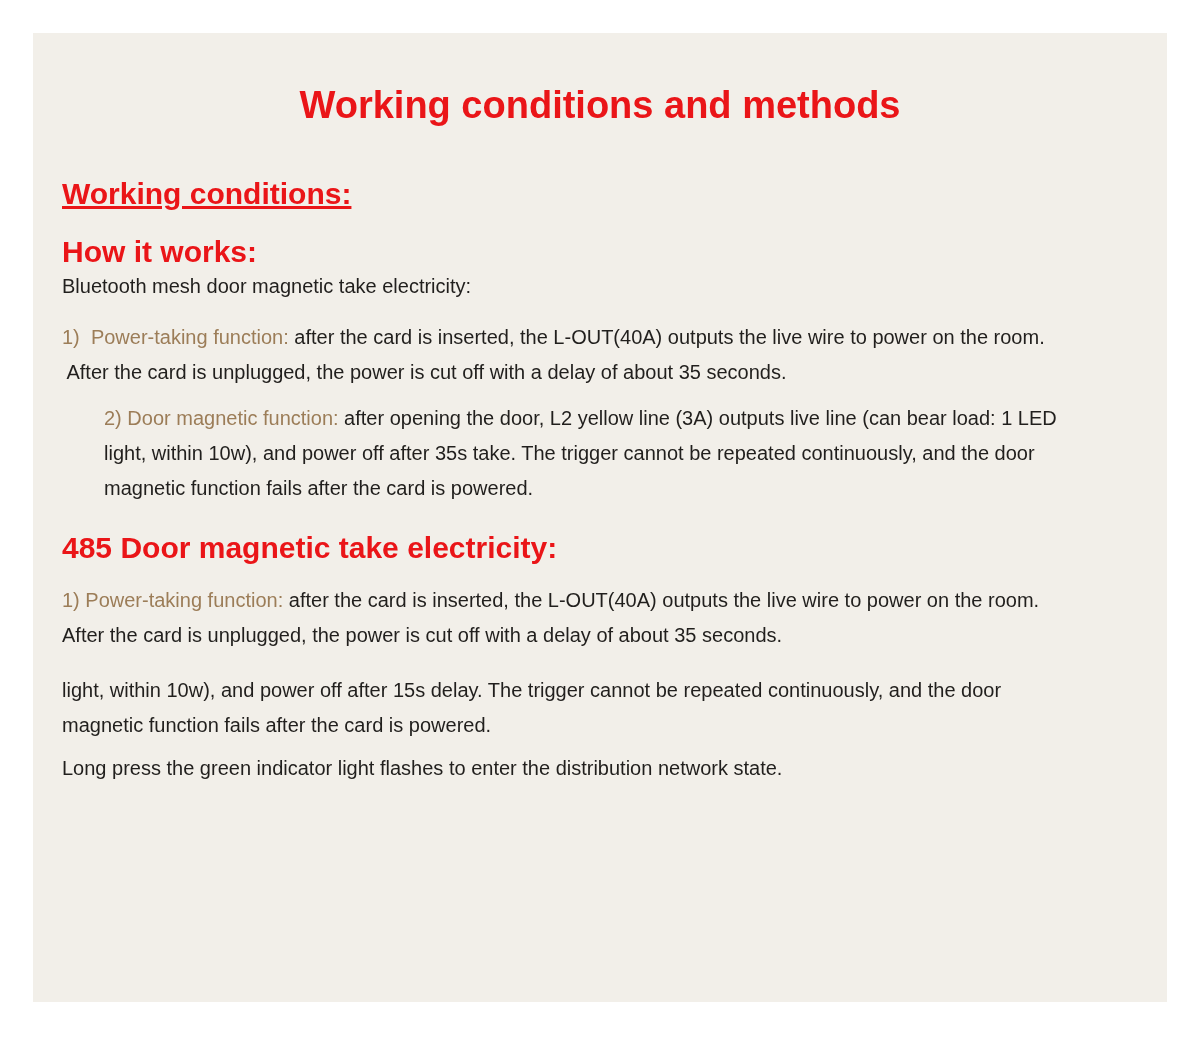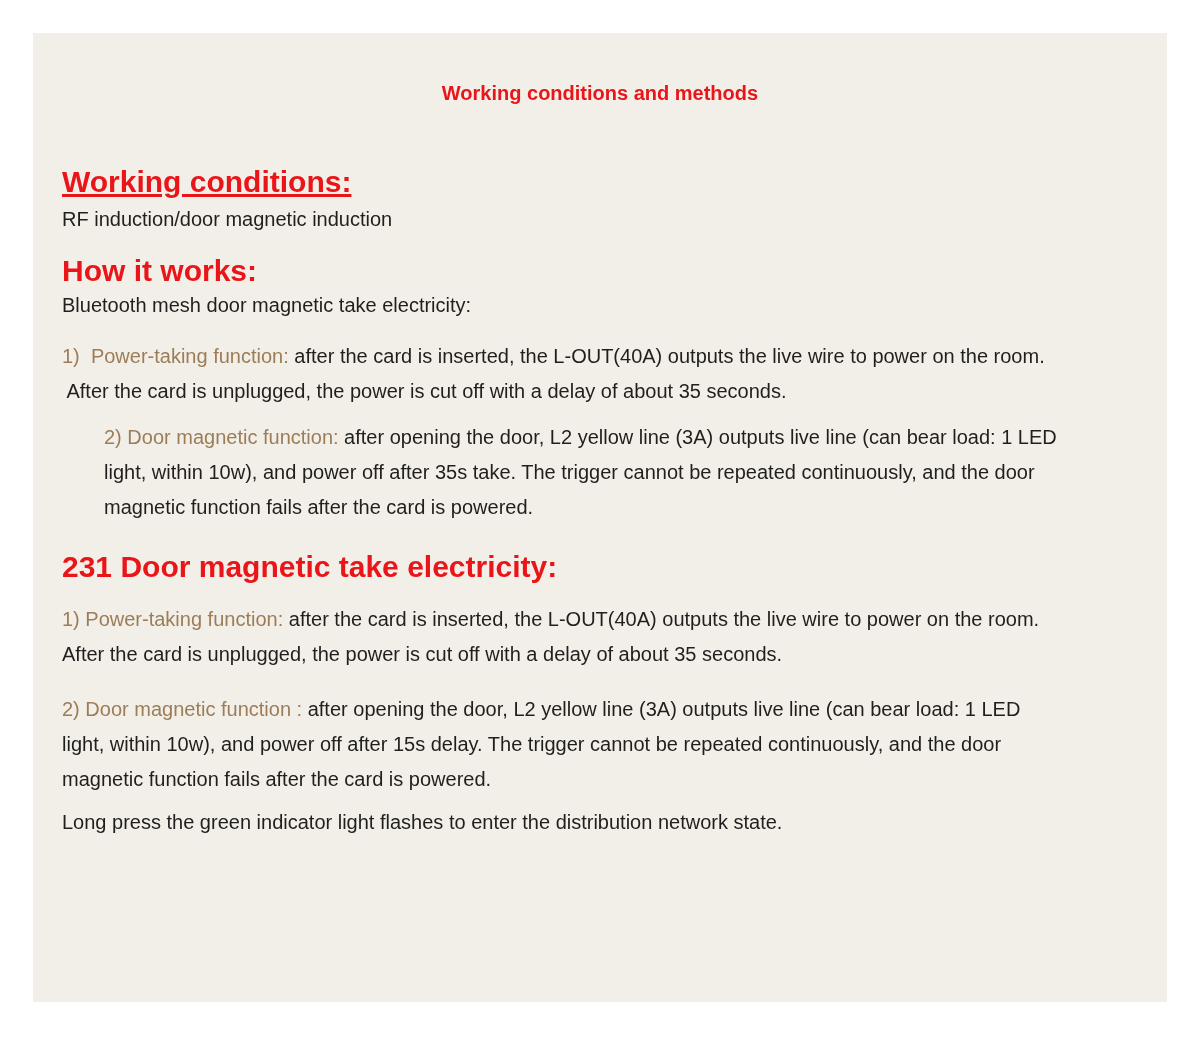--- a/index.html
+++ b/index.html
@@ -21,22 +21,22 @@
   }
   .card {
     width: 1134px;
     height: 969px;
     margin: 33px auto 0 auto;
     background: var(--card-bg);
     padding: 42px 29px 0 29px;
     overflow: hidden;
   }
   .doc-title {
-    margin: 0;
-    font-size: 20px;
+    margin: 12px;
+    font-size: 38px;
     font-weight: bold;
     line-height: 36px;
     color: var(--heading-red);
     text-align: center;
   }
   .h2 {
     margin: 0;
     font-size: 30px;
     font-weight: bold;
     line-height: 38px;
@@ -70,44 +70,42 @@
   .bt-nb  { margin-top: 12px; }
 </style>
 </head>
 <body>
 
 <main class="card">
 
   <h1 class="doc-title">Working conditions and methods</h1>
 
   <h2 class="h2 h2-wc">Working conditions:</h2>
-  <p class="body-text bt-wc">RF induction/door magnetic induction</p>
 
   <h2 class="h2 h2-hiw">How it works:</h2>
   <p class="body-text bt-hiw">Bluetooth mesh door magnetic take electricity:</p>
 
   <div class="para p1">
     <div class="pline"><span class="label">1)  Power-taking function:</span><span> after the card is inserted, the L-OUT(40A) outputs the live wire to power on the room.</span></div>
     <div class="pline"> After the card is unplugged, the power is cut off with a delay of about 35 seconds.</div>
   </div>
 
   <div class="para p2">
     <div class="pline"><span class="label">2) Door magnetic function:</span><span> after opening the door, L2 yellow line (3A) outputs live line (can bear load: 1 LED</span></div>
     <div class="pline">light, within 10w), and power off after 35s take. The trigger cannot be repeated continuously, and the door</div>
     <div class="pline">magnetic function fails after the card is powered.</div>
   </div>
 
-  <h2 class="h2 h2-485">231 Door magnetic take electricity:</h2>
+  <h2 class="h2 h2-485">485 Door magnetic take electricity:</h2>
 
   <div class="para p3">
     <div class="pline"><span class="label">1) Power-taking function:</span><span> after the card is inserted, the L-OUT(40A) outputs the live wire to power on the room.</span></div>
     <div class="pline">After the card is unplugged, the power is cut off with a delay of about 35 seconds.</div>
   </div>
 
   <div class="para p4">
-    <div class="pline"><span class="label">2) Door magnetic function :</span><span> after opening the door, L2 yellow line (3A) outputs live line (can bear load: 1 LED</span></div>
     <div class="pline">light, within 10w), and power off after 15s delay. The trigger cannot be repeated continuously, and the door</div>
     <div class="pline">magnetic function fails after the card is powered.</div>
   </div>
 
   <p class="body-text bt-nb">Long press the green indicator light flashes to enter the distribution network state.</p>
 
 </main>
 
 </body></html>

